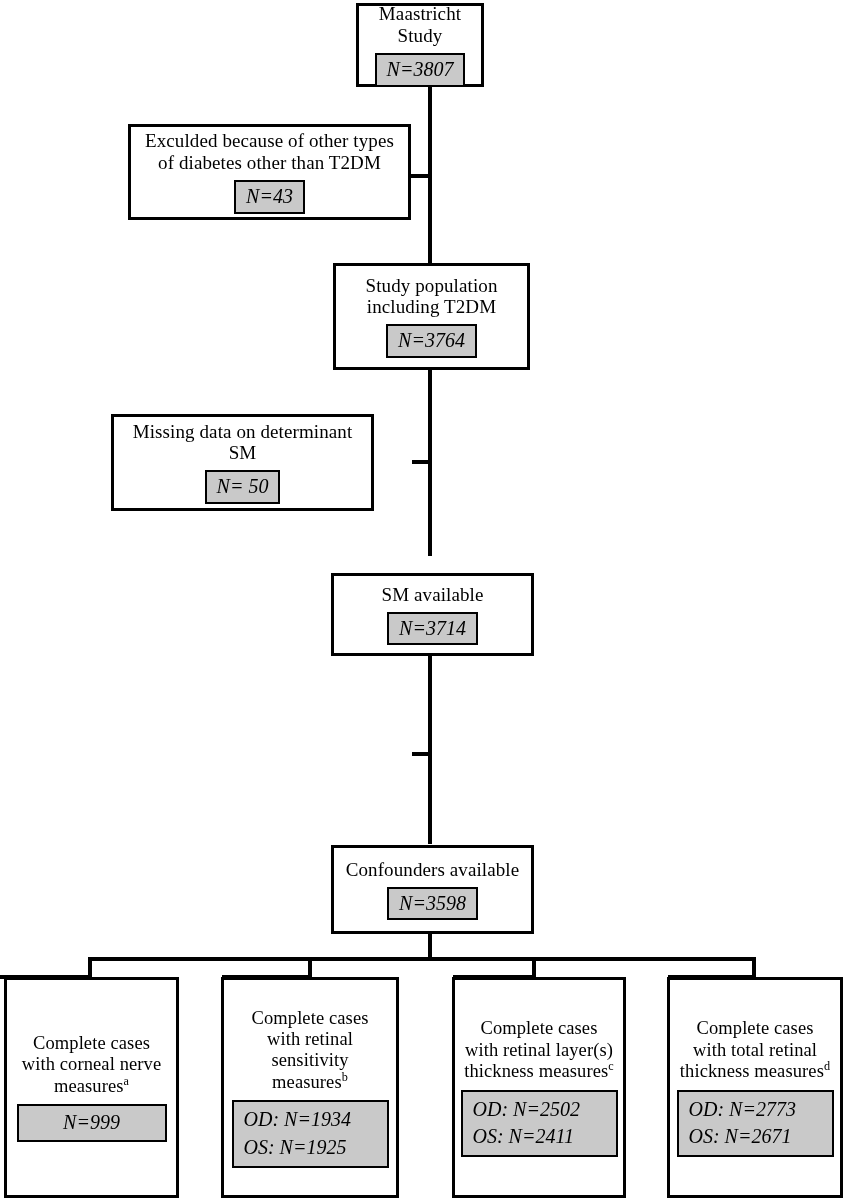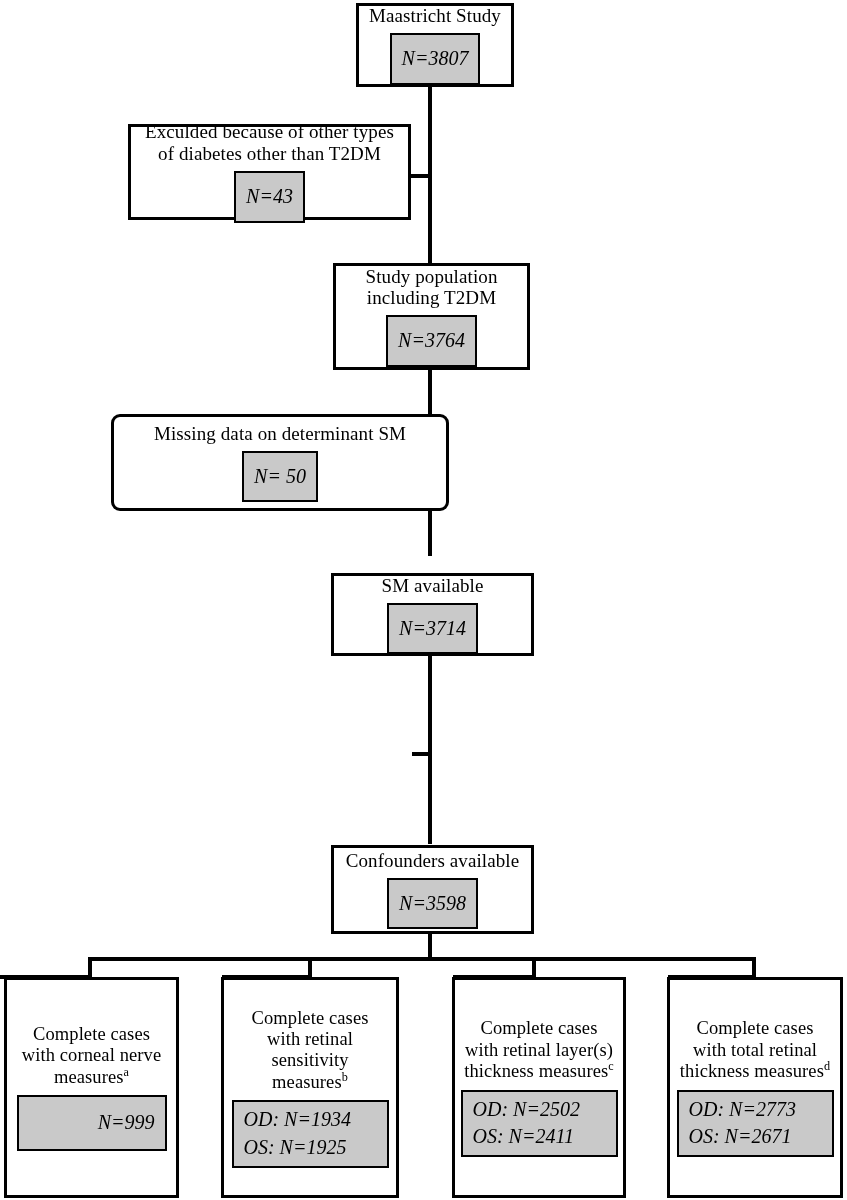--- a/index.html
+++ b/index.html
@@ -48,22 +48,22 @@
   }
 
   
   .npill {
     box-sizing: border-box;
     border: 2.5px solid #000000;
     background: #c9c9c9;
     font-style: italic;
     font-size: 20px;
     line-height: 1.18;
-    text-align: right;
-    padding: 12px 10px;
+    text-align: center;
+    padding: 3px 10px;
     margin-top: 7px;
     white-space: pre-line;
     color: #000000;
   }
   .npill.two-line {
     padding: 4px 10px;
     text-align: left;
   }
   .npill .nrow {
     display: block;
@@ -98,38 +98,38 @@
   <div class="line" style="left:88px; top:957px; width:4px; height:22px;"></div>
   <div class="line" style="left:308px; top:957px; width:4px; height:22px;"></div>
   <div class="line" style="left:532px; top:957px; width:4px; height:22px;"></div>
   <div class="line" style="left:752px; top:957px; width:4px; height:22px;"></div>
 
   <div class="line" style="left:0px; top:975px; width:92px; height:4px;"></div>
   <div class="line" style="left:222px; top:975px; width:90px; height:4px;"></div>
   <div class="line" style="left:453px; top:975px; width:83px; height:4px;"></div>
   <div class="line" style="left:668px; top:975px; width:88px; height:4px;"></div>
 
-  <div class="box" style="left:356px; top:3px; width:158px; height:84px;">
+  <div class="box" style="left:356px; top:3px; width:128px; height:84px;">
     <div class="label">Maastricht Study</div>
     <div class="npill">N=3807</div>
   </div>
 
   <div class="box" style="left:128px; top:124px; width:283px; height:96px;">
     <div class="label">Exculded because of other types
 of diabetes other than T2DM</div>
     <div class="npill">N=43</div>
   </div>
 
   <div class="box" style="left:333px; top:263px; width:197px; height:107px;">
     <div class="label">Study population
 including T2DM</div>
     <div class="npill">N=3764</div>
   </div>
 
-  <div class="box" style="left:111px; top:414px; width:338px; height:97px;border-radius:9px;">
+  <div class="box" style="left:111px; top:414px; width:263px; height:97px;">
     <div class="label">Missing data on determinant SM</div>
     <div class="npill">N= 50</div>
   </div>
 
   <div class="box" style="left:331px; top:573px; width:203px; height:83px;">
     <div class="label">SM available</div>
     <div class="npill">N=3714</div>
   </div>
 
 

